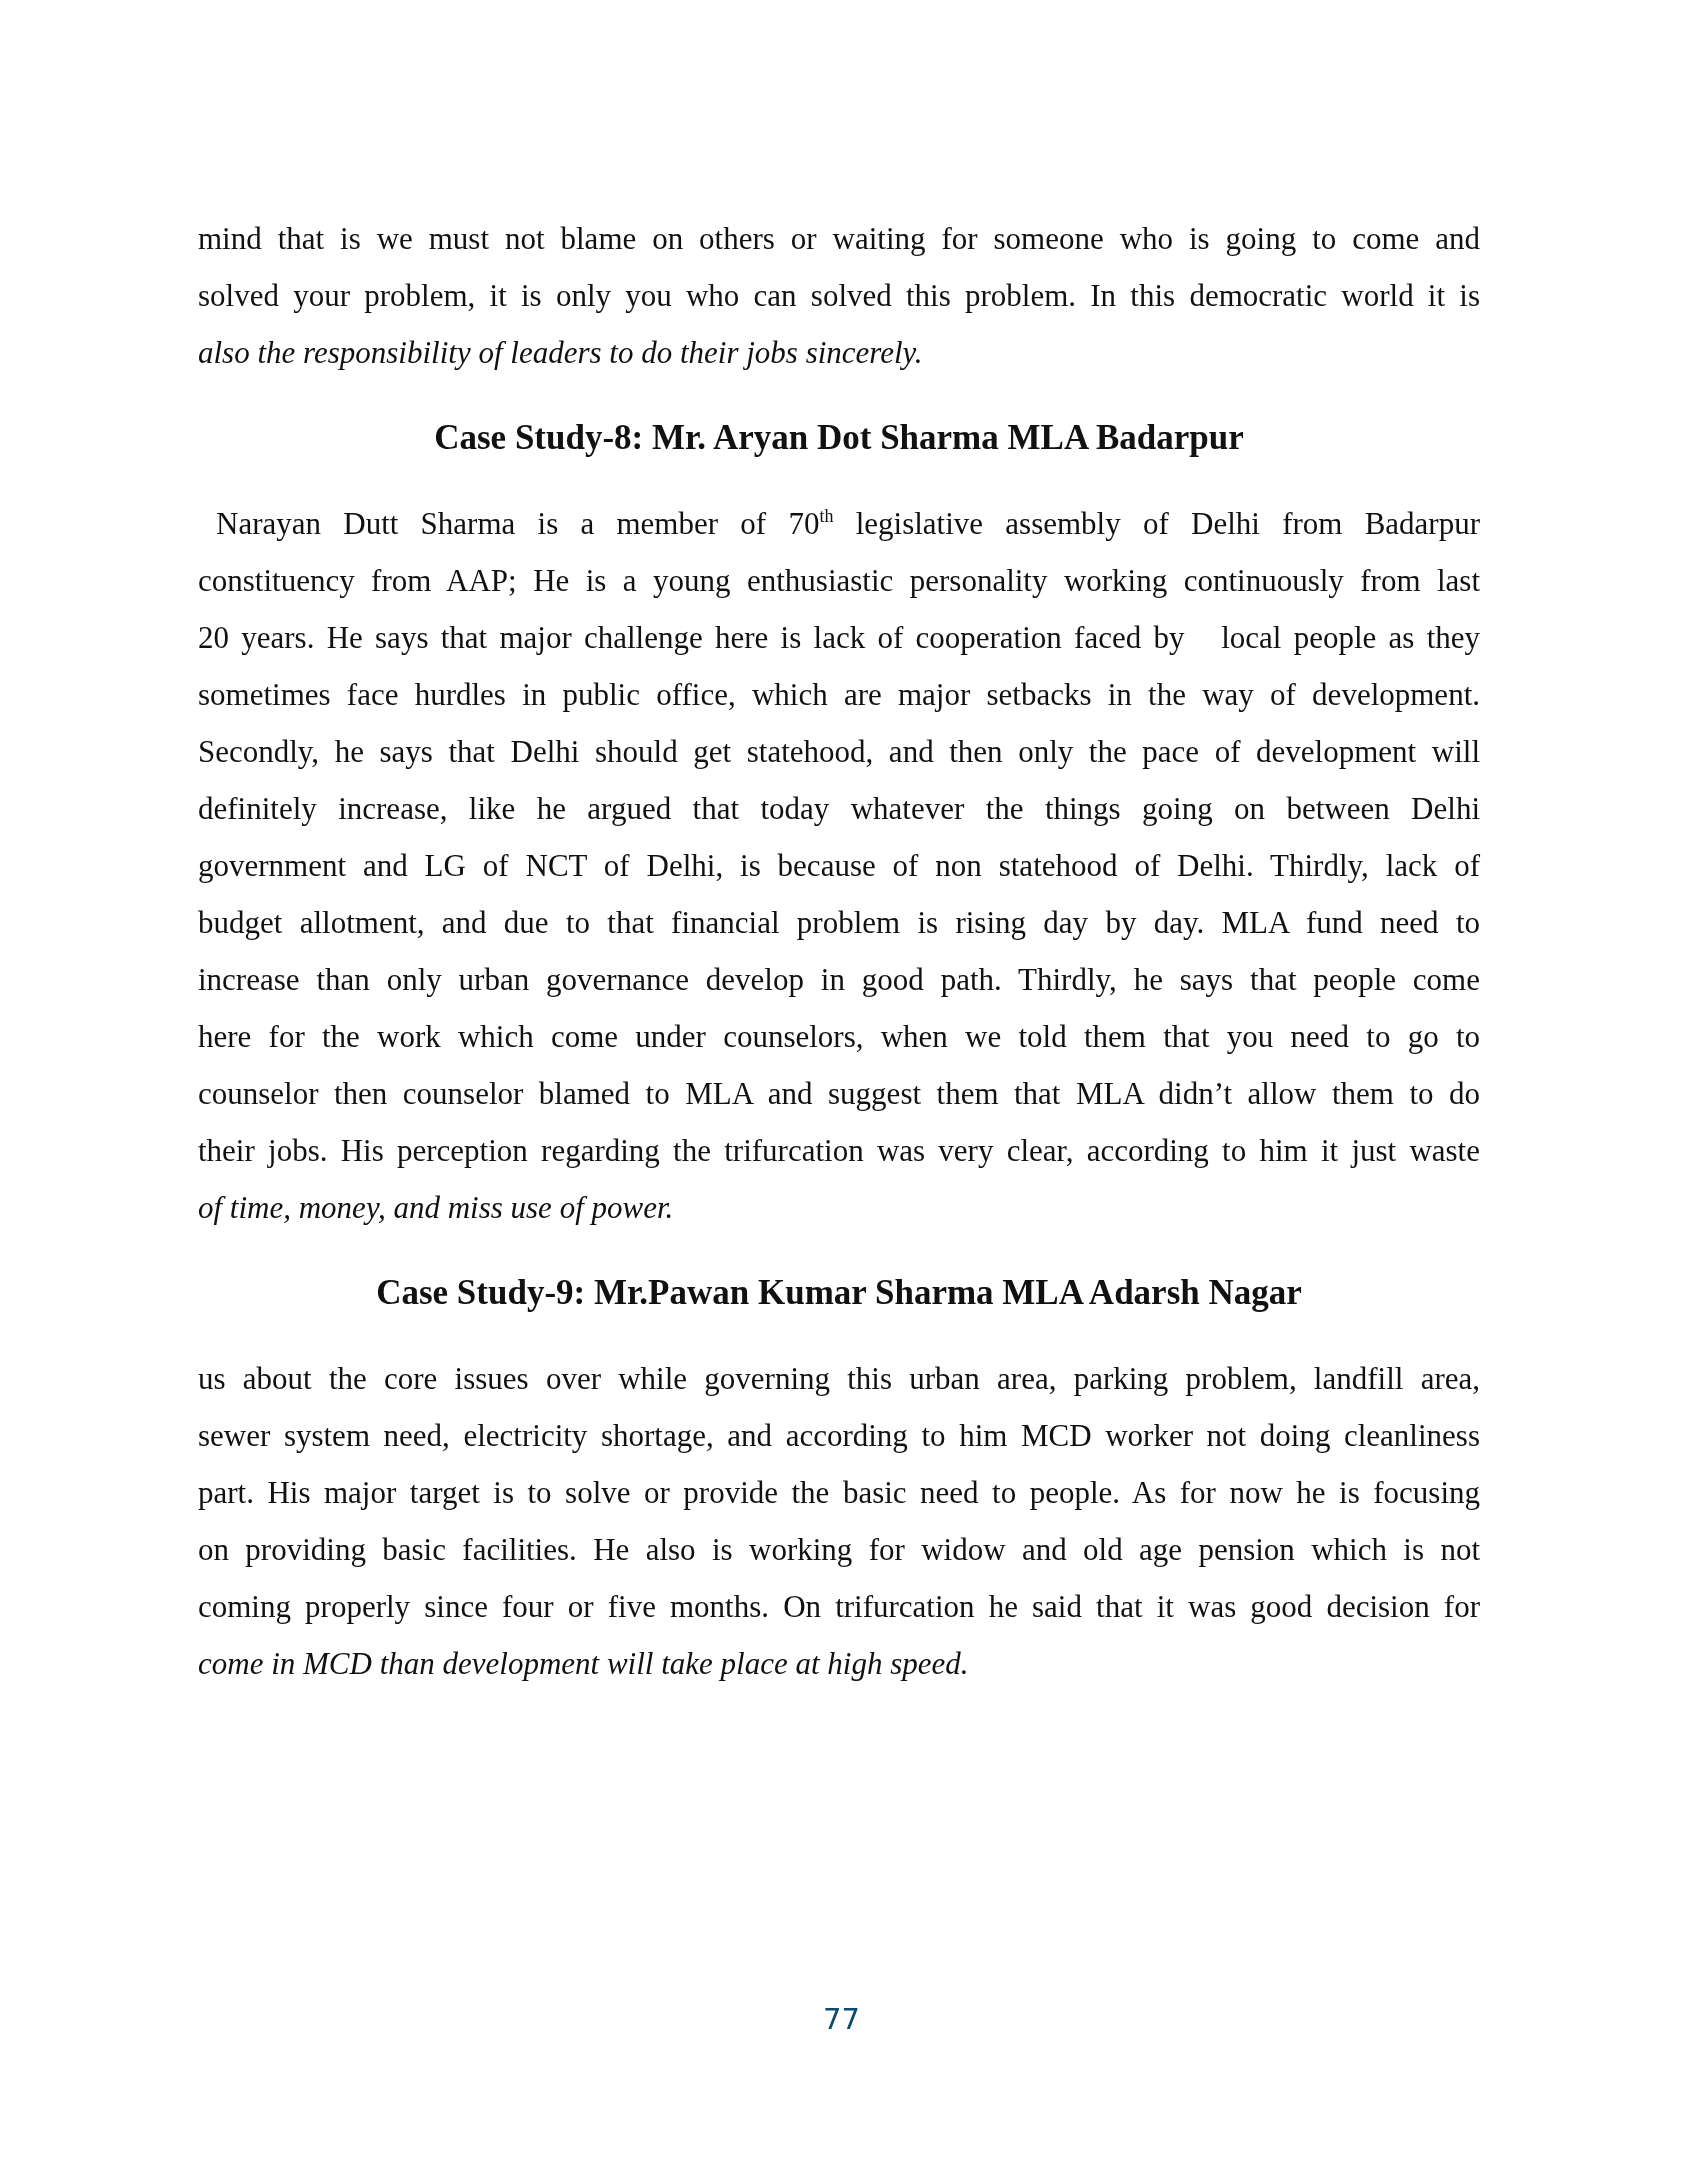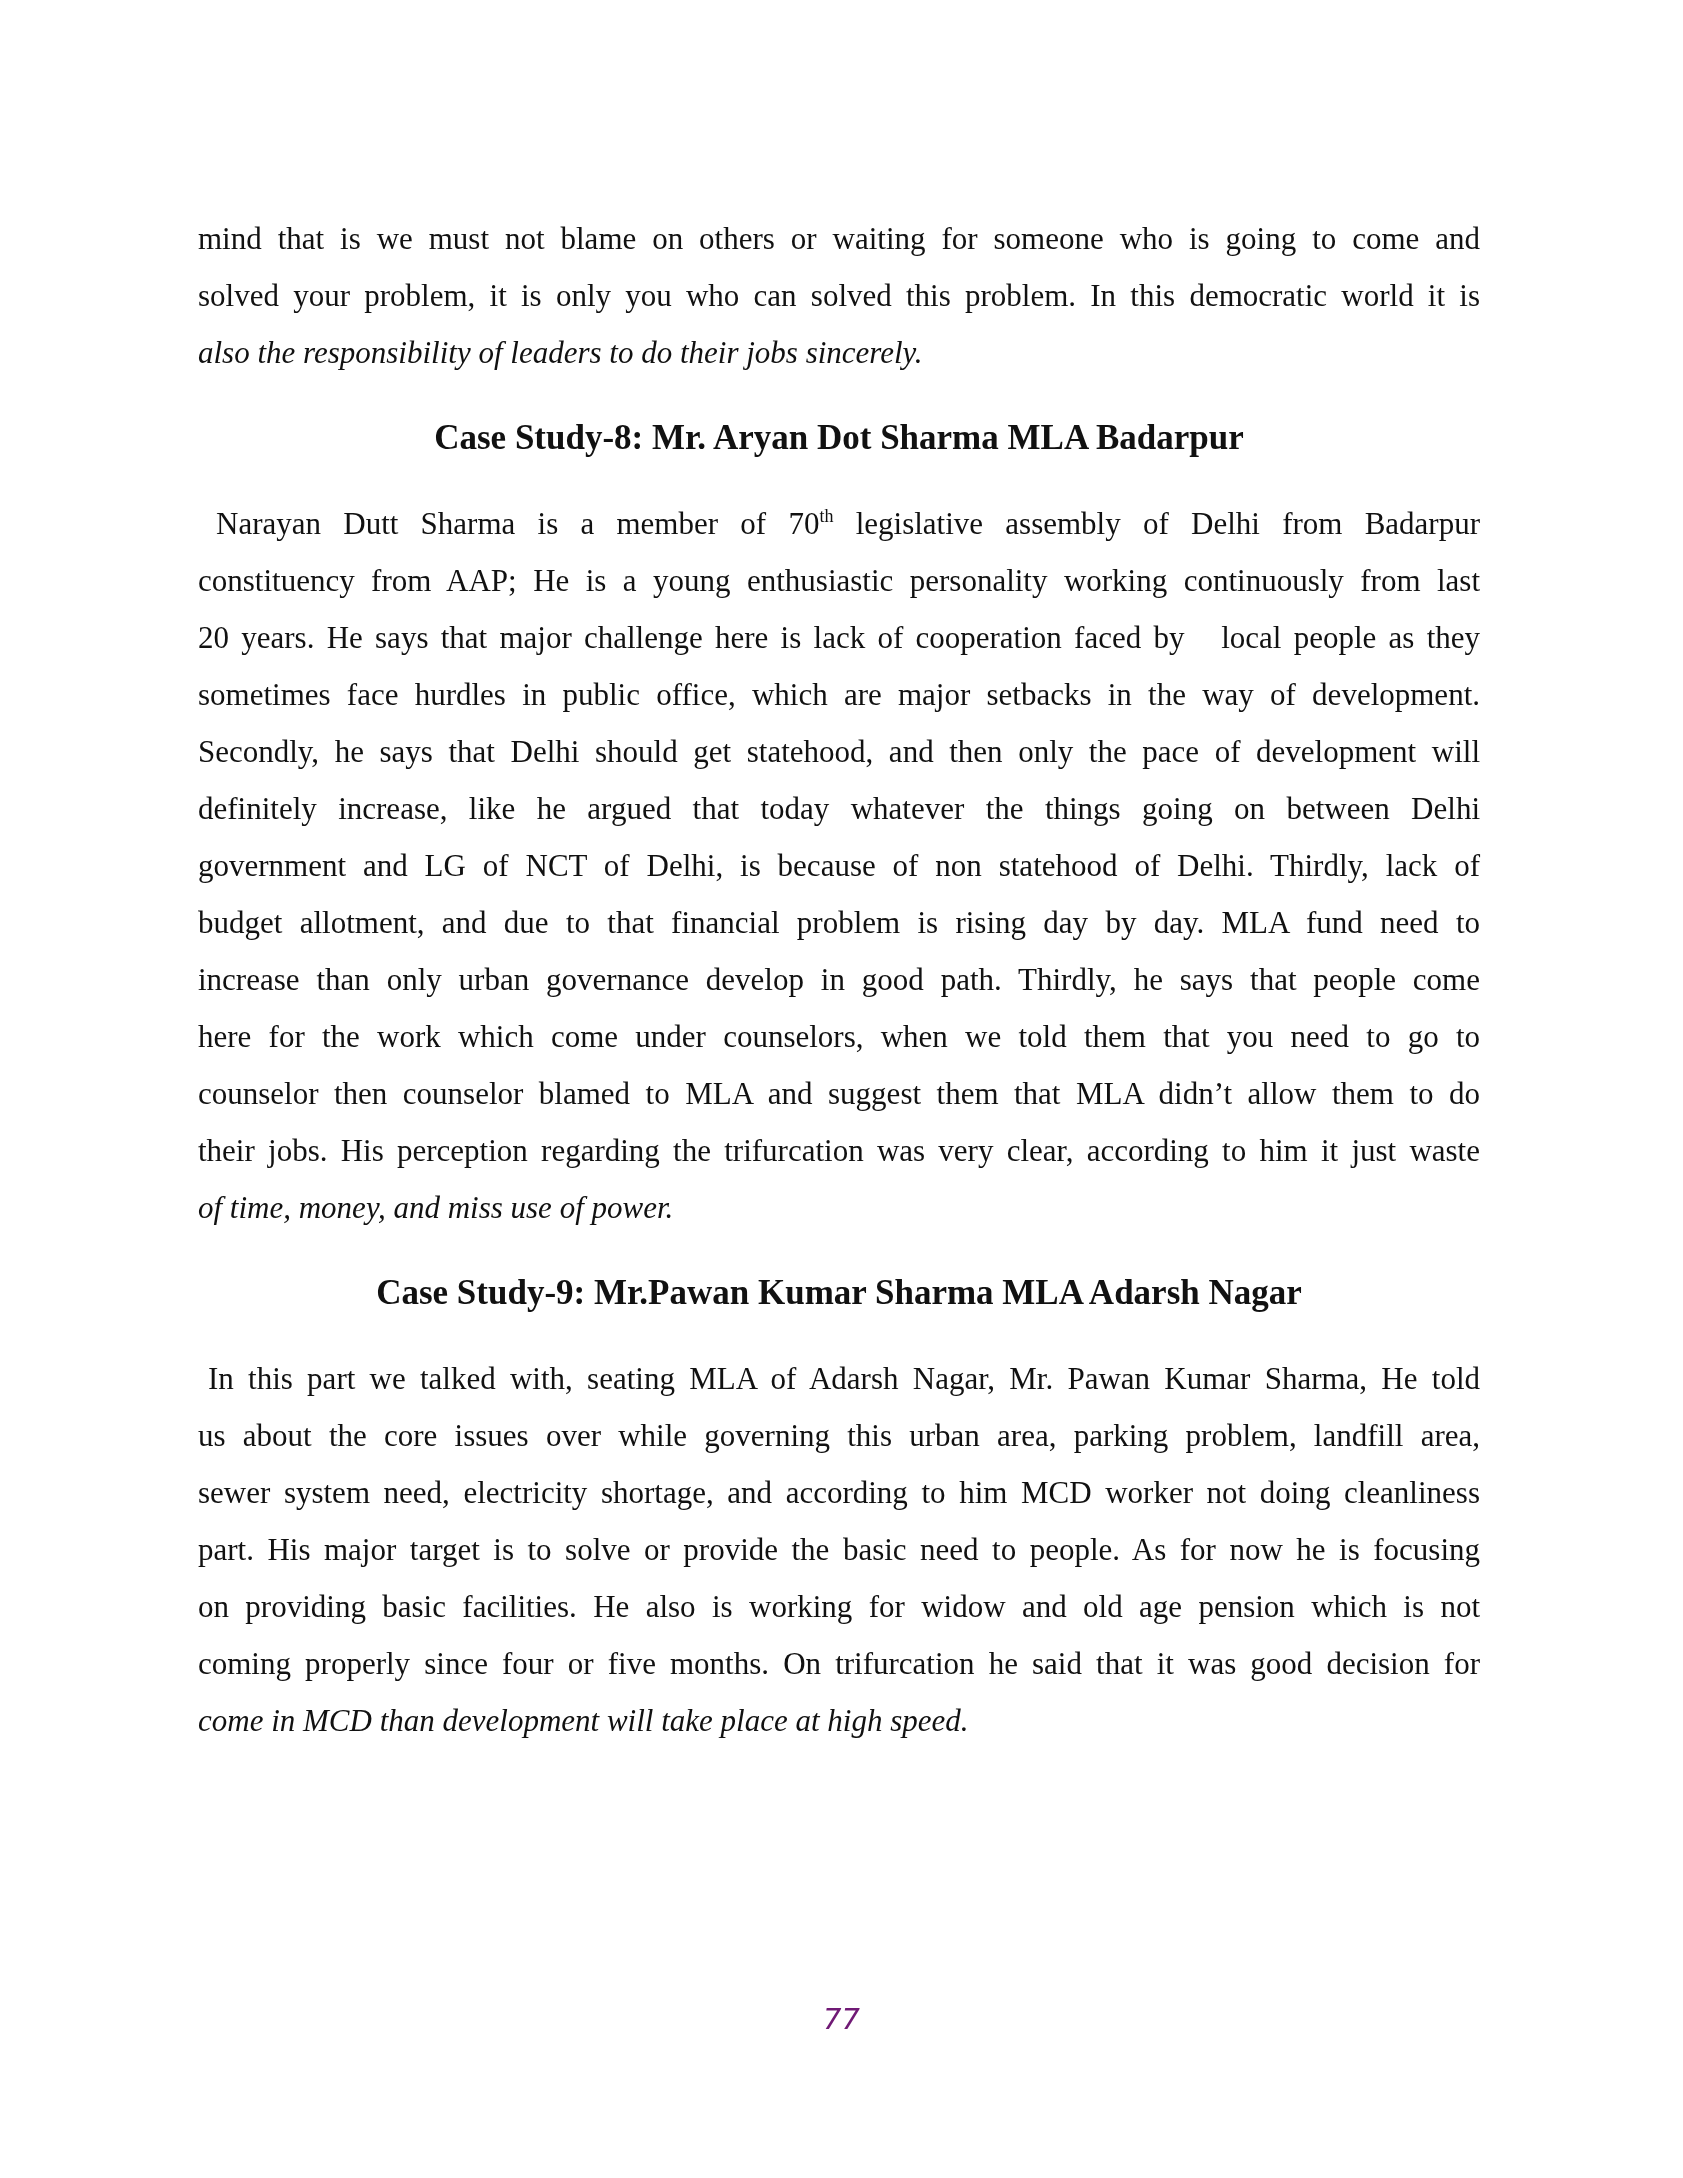--- a/index.html
+++ b/index.html
@@ -16,21 +16,21 @@
     .indent2 { padding-left: 10px; }
     .heading {
       margin: 0; font-weight: bold; text-align: center; font-size: 35px;
       line-height: 57px; height: 57px;
     }
     .gap-a { height: 28px; }
     .gap-b { height: 29px; }
     sup { font-size: 18px; line-height: 0; vertical-align: 12px; }
     .page-number {
       position: absolute; left: 0; width: 1683px; top: 2002px; text-align: center;
-      font-family: "DejaVu Sans", sans-serif; font-size: 29px; color: #701a75; font-style: italic;
+      font-family: "DejaVu Sans", sans-serif; font-size: 29px; color: #0c4a6e;
     }
   </style>
 </head>
 <body>
 
 <div class="page">
 
   <div class="para">
     <span class="line">mind that is we must not blame on others or waiting for someone who is going to come and</span>
     <span class="line">solved your problem, it is only you who can solved this problem. In this democratic world it is</span>
@@ -55,21 +55,20 @@
     <span class="line">counselor then counselor blamed to MLA and suggest them that MLA didn’t allow them to do</span>
     <span class="line">their jobs. His perception regarding the trifurcation was very clear, according to him it just waste</span>
     <span class="line last">of time, money, and miss use of power.</span>
   </div>
 
   <div class="gap-a"></div>
   <h2 class="heading">Case Study-9: Mr.Pawan Kumar Sharma MLA Adarsh Nagar</h2>
   <div class="gap-b"></div>
 
   <div class="para">
-    <span class="line indent2">In this part we talked with, seating MLA of Adarsh Nagar, Mr. Pawan Kumar Sharma, He told</span>
     <span class="line">us about the core issues over while governing this urban area, parking problem, landfill area,</span>
     <span class="line">sewer system need, electricity shortage, and according to him MCD worker not doing cleanliness</span>
     <span class="line">part. His major target is to solve or provide the basic need to people. As for now he is focusing</span>
     <span class="line">on providing basic facilities. He also is working for widow and old age pension which is not</span>
     <span class="line">coming properly since four or five months. On trifurcation he said that it was good decision for</span>
     <span class="line last">come in MCD than development will take place at high speed.</span>
   </div>
 
 </div>
 

